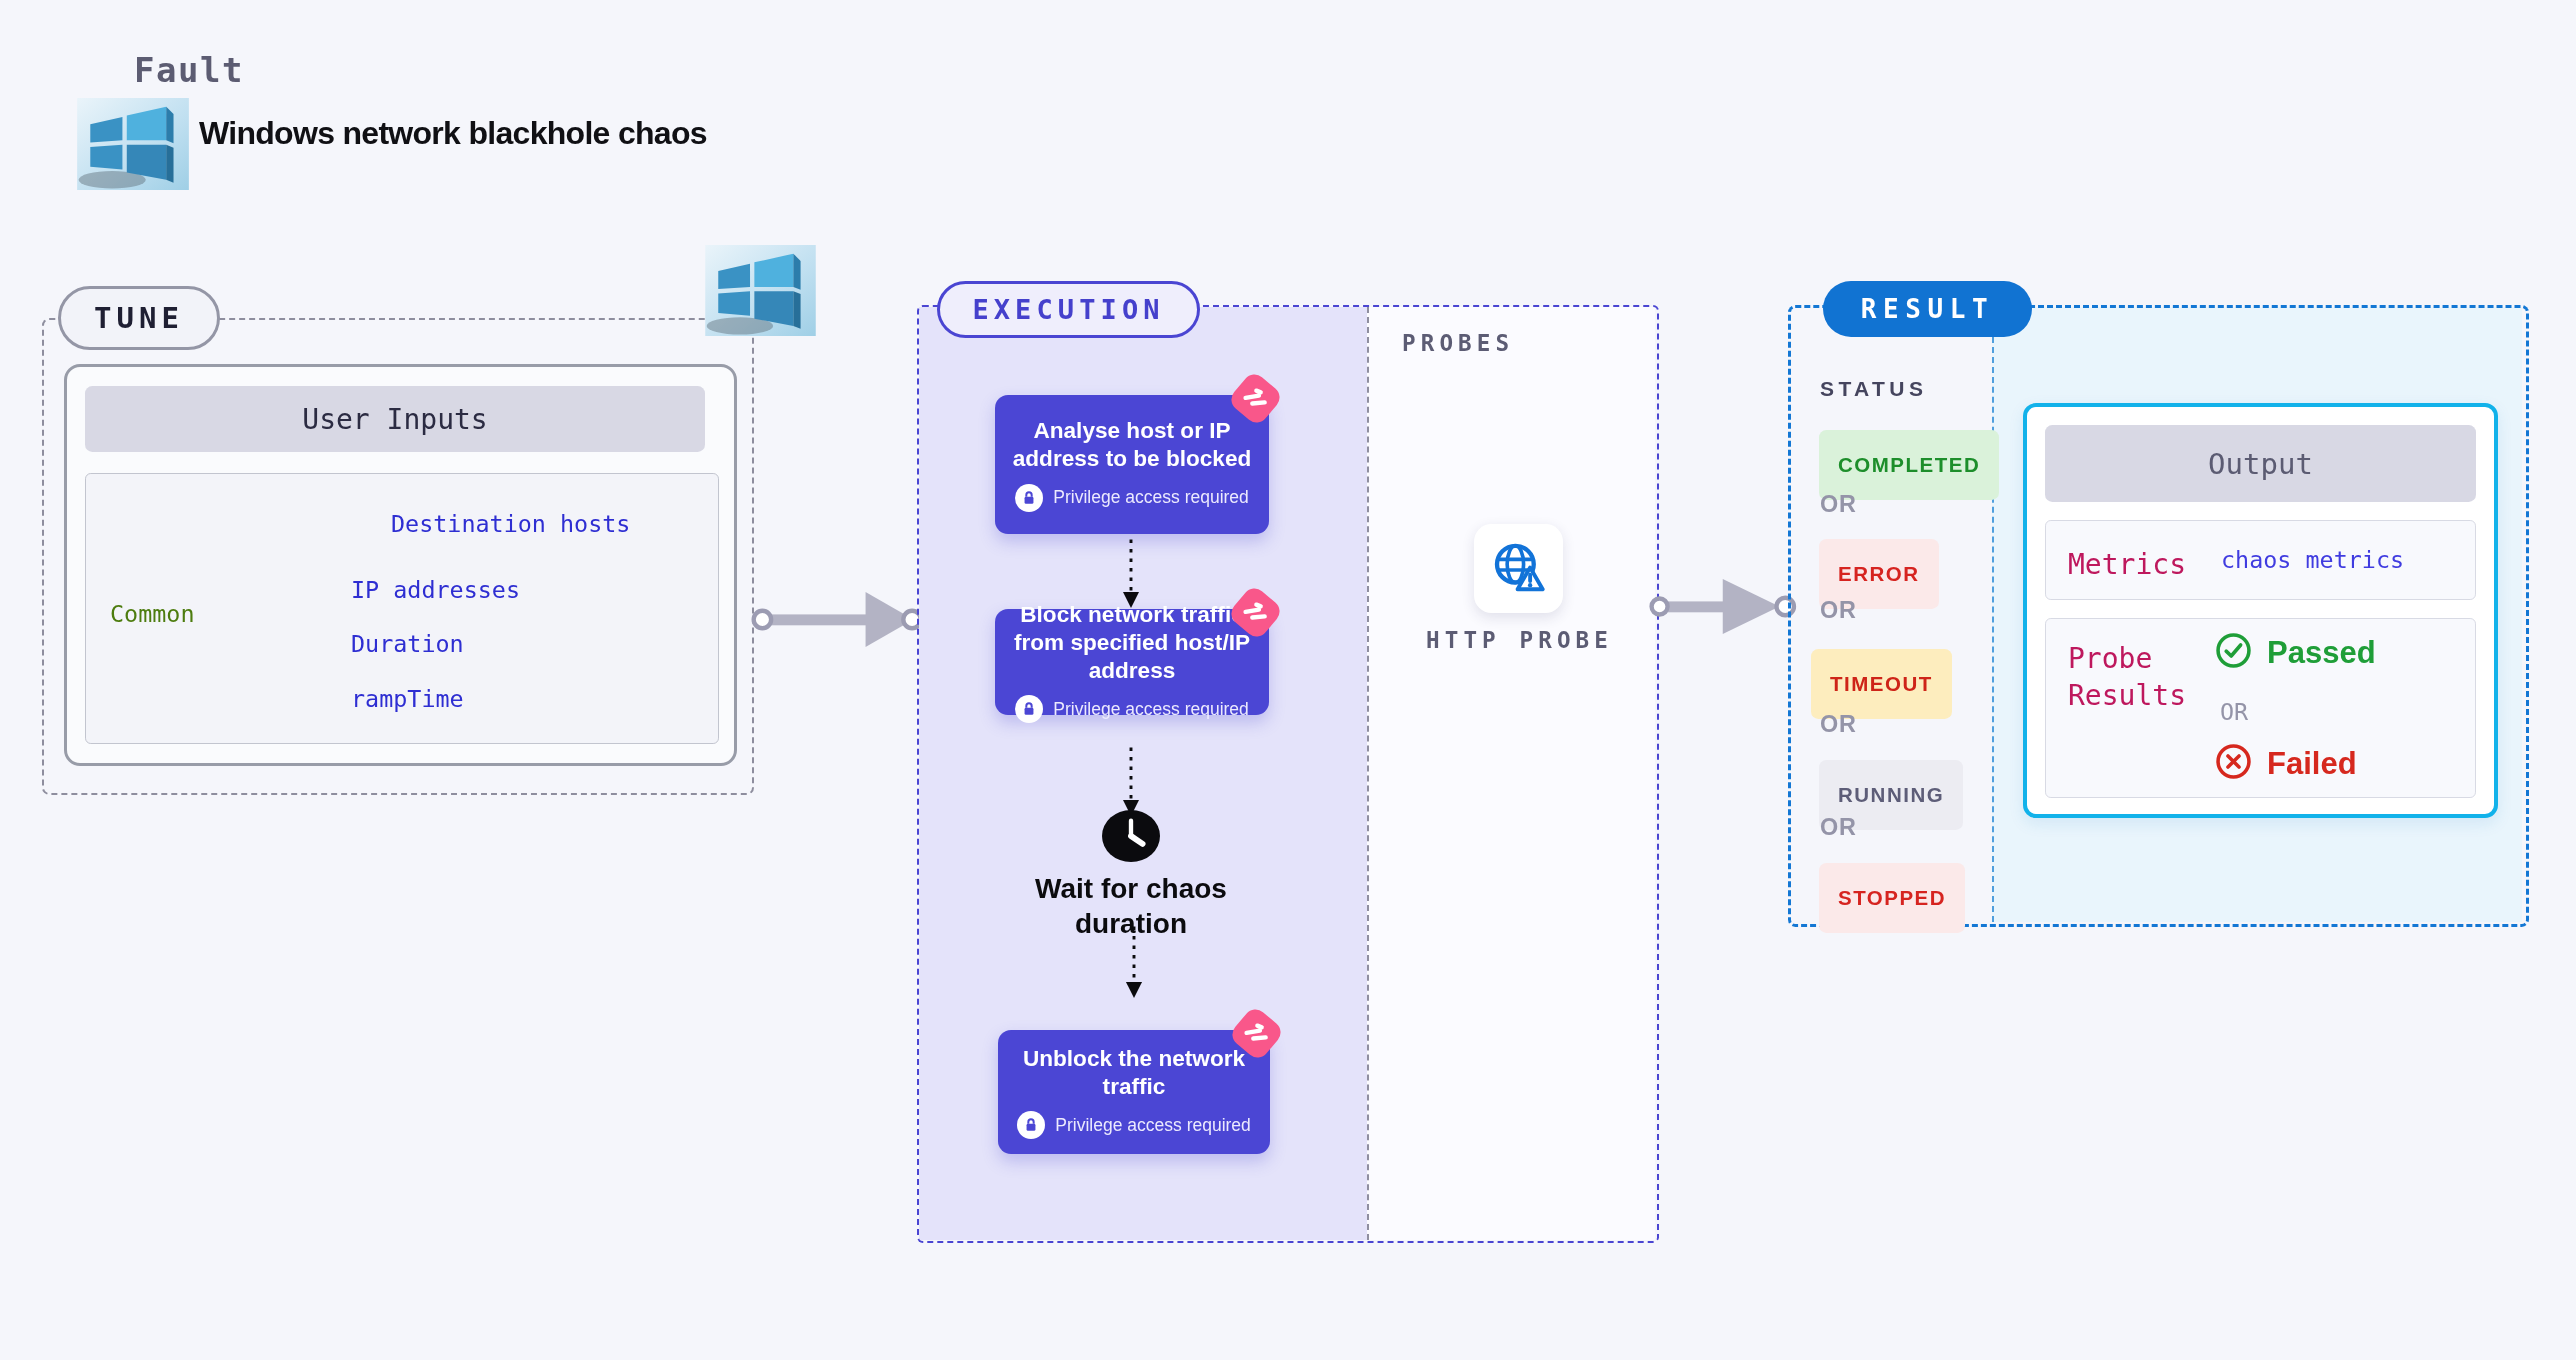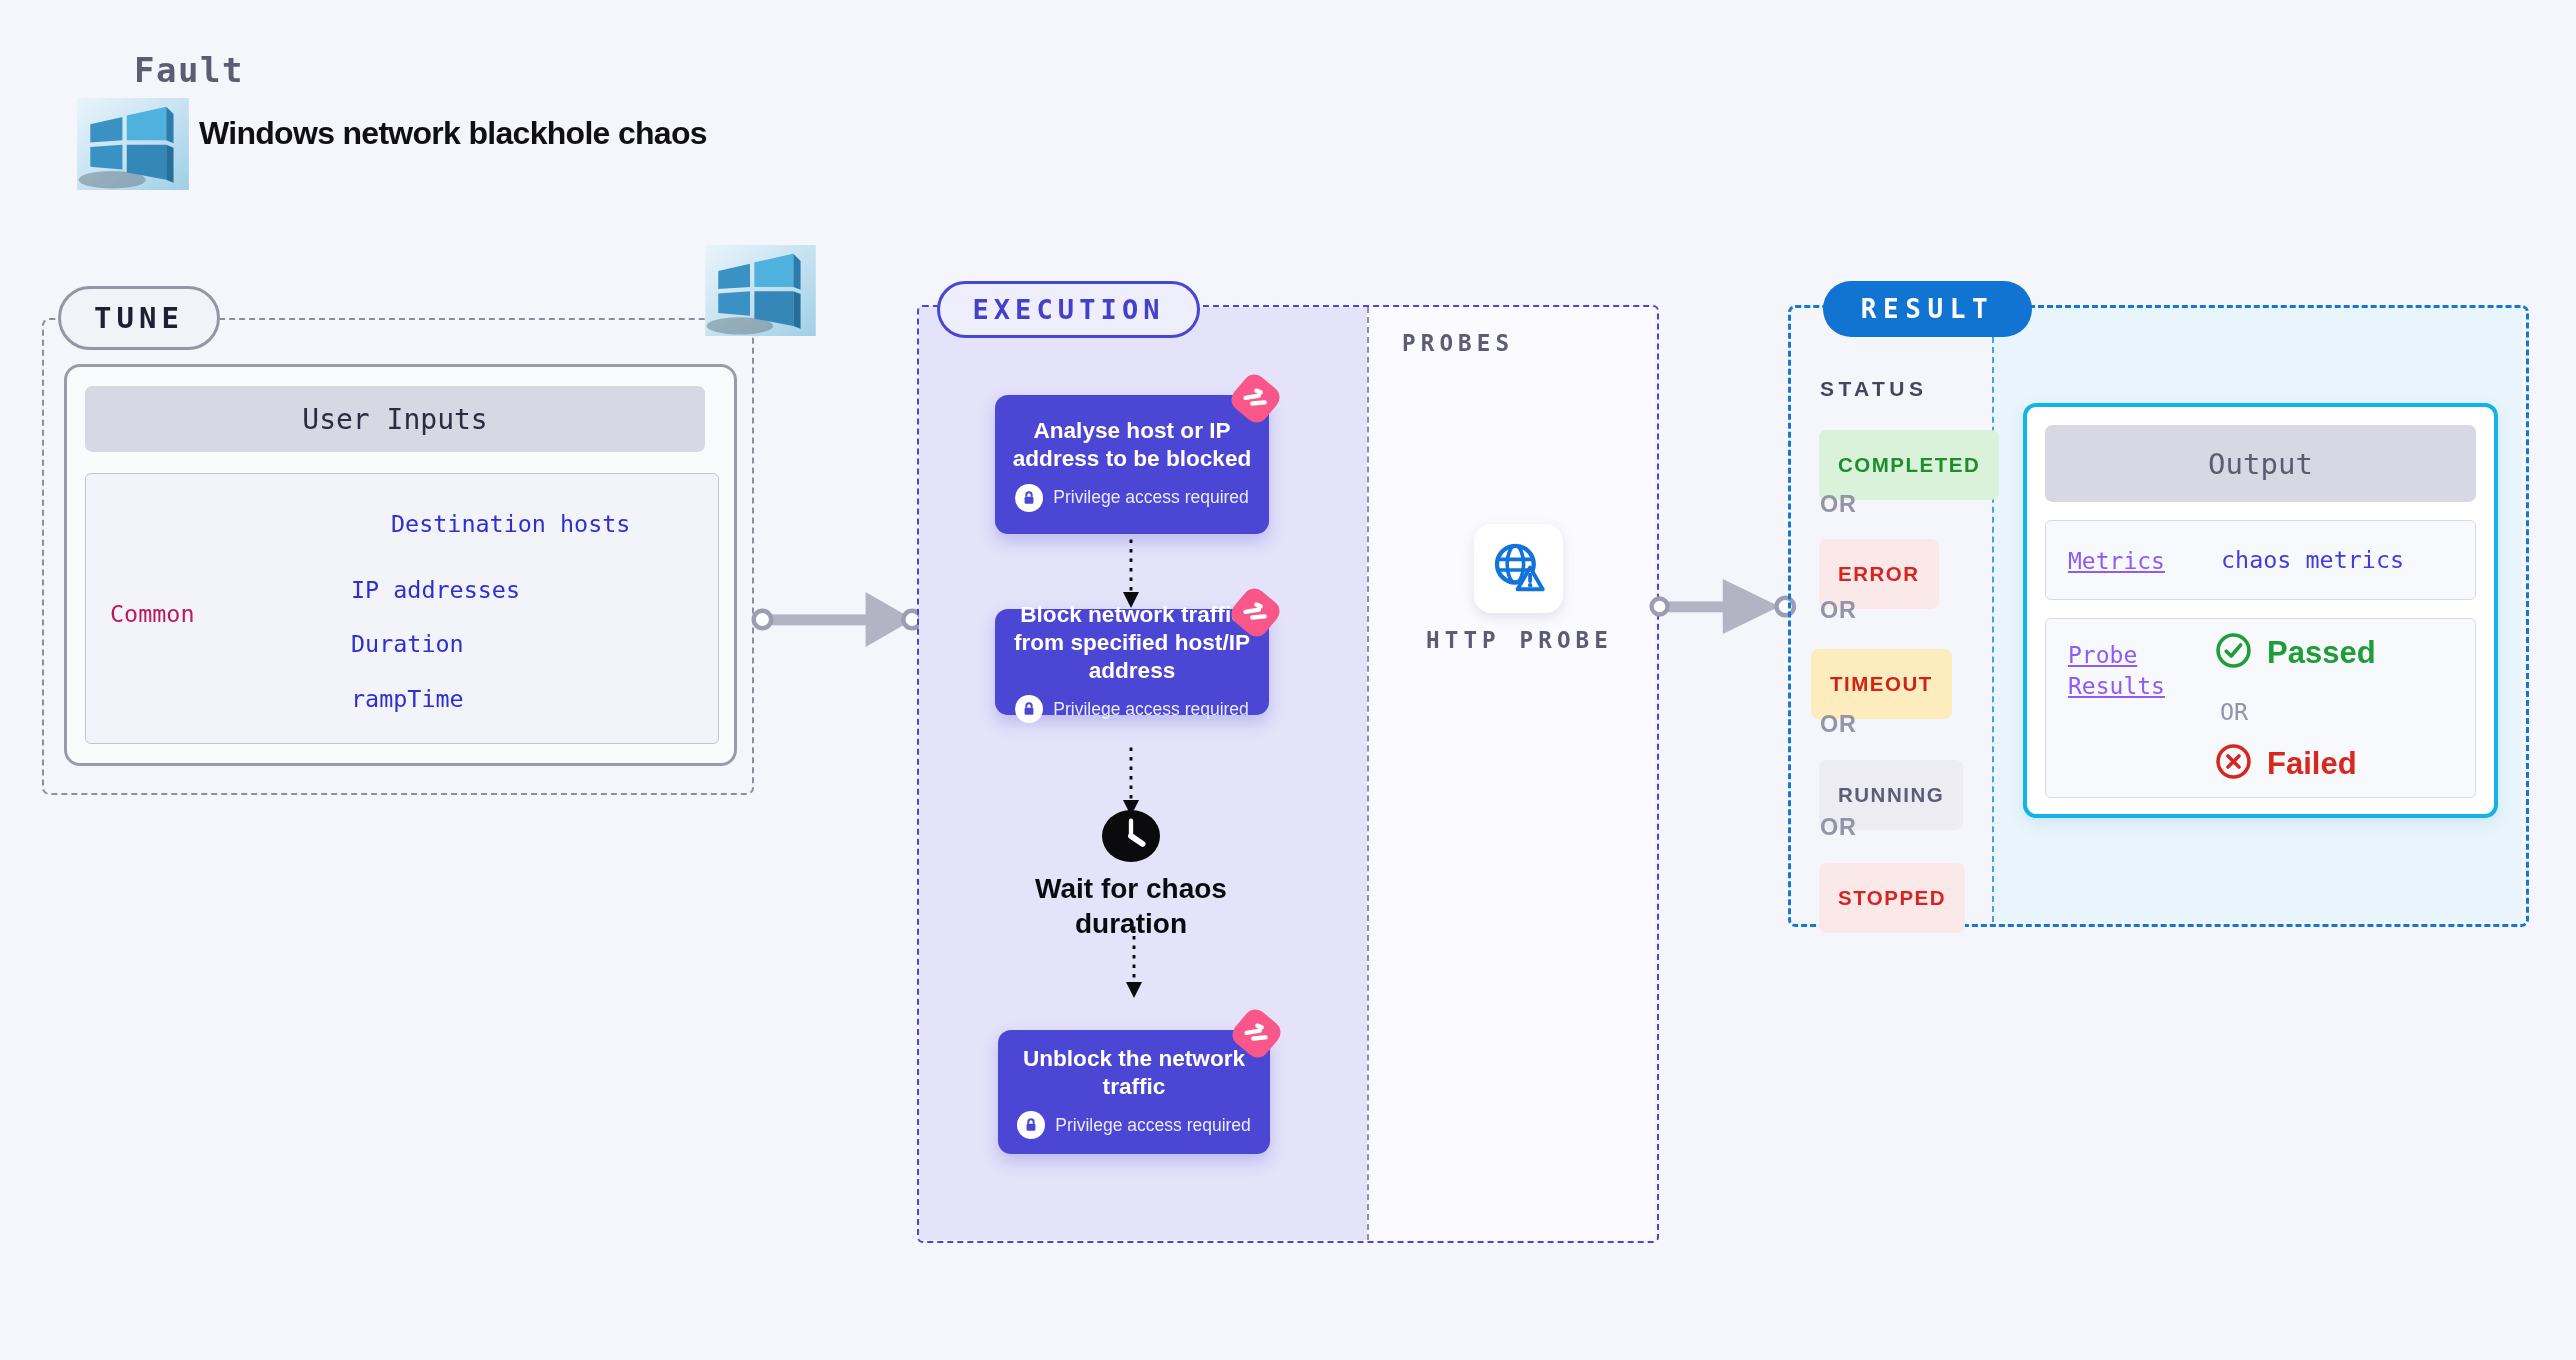--- a/index.html
+++ b/index.html
@@ -27,21 +27,21 @@
   .v-divider-gray{border-left:2.2px dashed #8f8fa0;}
   .v-divider-blue{border-left:2.2px dashed #4f9fdd;}
 
   .section-label{font-weight:700;color:#5c5c74;letter-spacing:5.1px;font-size:22.6px;}
 
   
   .ui-card{background:#fafbfd;border:3.7px solid #989ca8;border-radius:16px;box-sizing:border-box;}
   .strip{background:#d8d8e4;border-radius:7.3px;display:flex;align-items:center;justify-content:center;
          color:#2b2b42;font-size:28px;}
   .ui-table{background:#f3f4f9;border:1.5px solid #c2c5cf;border-radius:5.8px;}
-  .ui-rowlabel{font-size:23.4px;color:#be185d;}
+  .ui-rowlabel{font-size:23.4px;color:#4d7c0f;}
   .ui-link{font-size:23.4px;color:#2e2ed2;cursor:pointer;}
 
   
   .step-card{background:#4b46d4;border-radius:13px;color:#fff;display:flex;flex-direction:column;
              align-items:center;justify-content:center;box-sizing:border-box;padding:10.2px 10.2px;
              box-shadow:0 7.3px 16px rgba(75,70,212,0.25);}
   .step-title{font-size:22.6px;font-weight:700;text-align:center;line-height:1.25;}
   .badge-row{display:flex;align-items:center;gap:10.2px;margin-top:10.2px;}
   .badge-text{font-size:17.5px;color:#eceafe;}
   .wait-label{font-size:28px;font-weight:700;color:#0b0b0e;text-align:center;line-height:1.25;}
@@ -51,21 +51,21 @@
               display:flex;align-items:center;justify-content:center;}
 
   
   .status-title{font-weight:700;font-size:21px;letter-spacing:4.4px;color:#45455e;}
   .status-badge{display:inline-flex;align-items:center;border-radius:7.3px;height:38px;
                 padding:16px 19px;font-weight:700;font-size:20.5px;letter-spacing:1.5px;}
   .or-label{font-weight:700;font-size:23.4px;color:#9494a8;letter-spacing:0.7px;}
   .output-card{background:#ffffff;border:4.4px solid #12b2ea;border-radius:13px;box-sizing:border-box;
                box-shadow:0 5.8px 14.6px rgba(20,120,200,0.10);}
   .output-row{background:#f8f9fd;border:1.5px solid #d8dae4;border-radius:5.8px;box-sizing:border-box;}
-  .out-text{font-size:23px;color:#8b5cf6;line-height:1.35;text-decoration:underline;}
+  .out-text{font-size:28px;color:#be185d;line-height:1.35;}
   .out-link{font-size:23.4px;color:#403ce0;cursor:pointer;}
   .passed{font-size:31px;font-weight:700;color:#1f9e38;}
   .failed{font-size:31px;font-weight:700;color:#d6281e;}
   .or-mono{font-size:23.4px;color:#9494a8;}
 </style>
 </head>
 <body>
 
 <div id="canvas">
 

